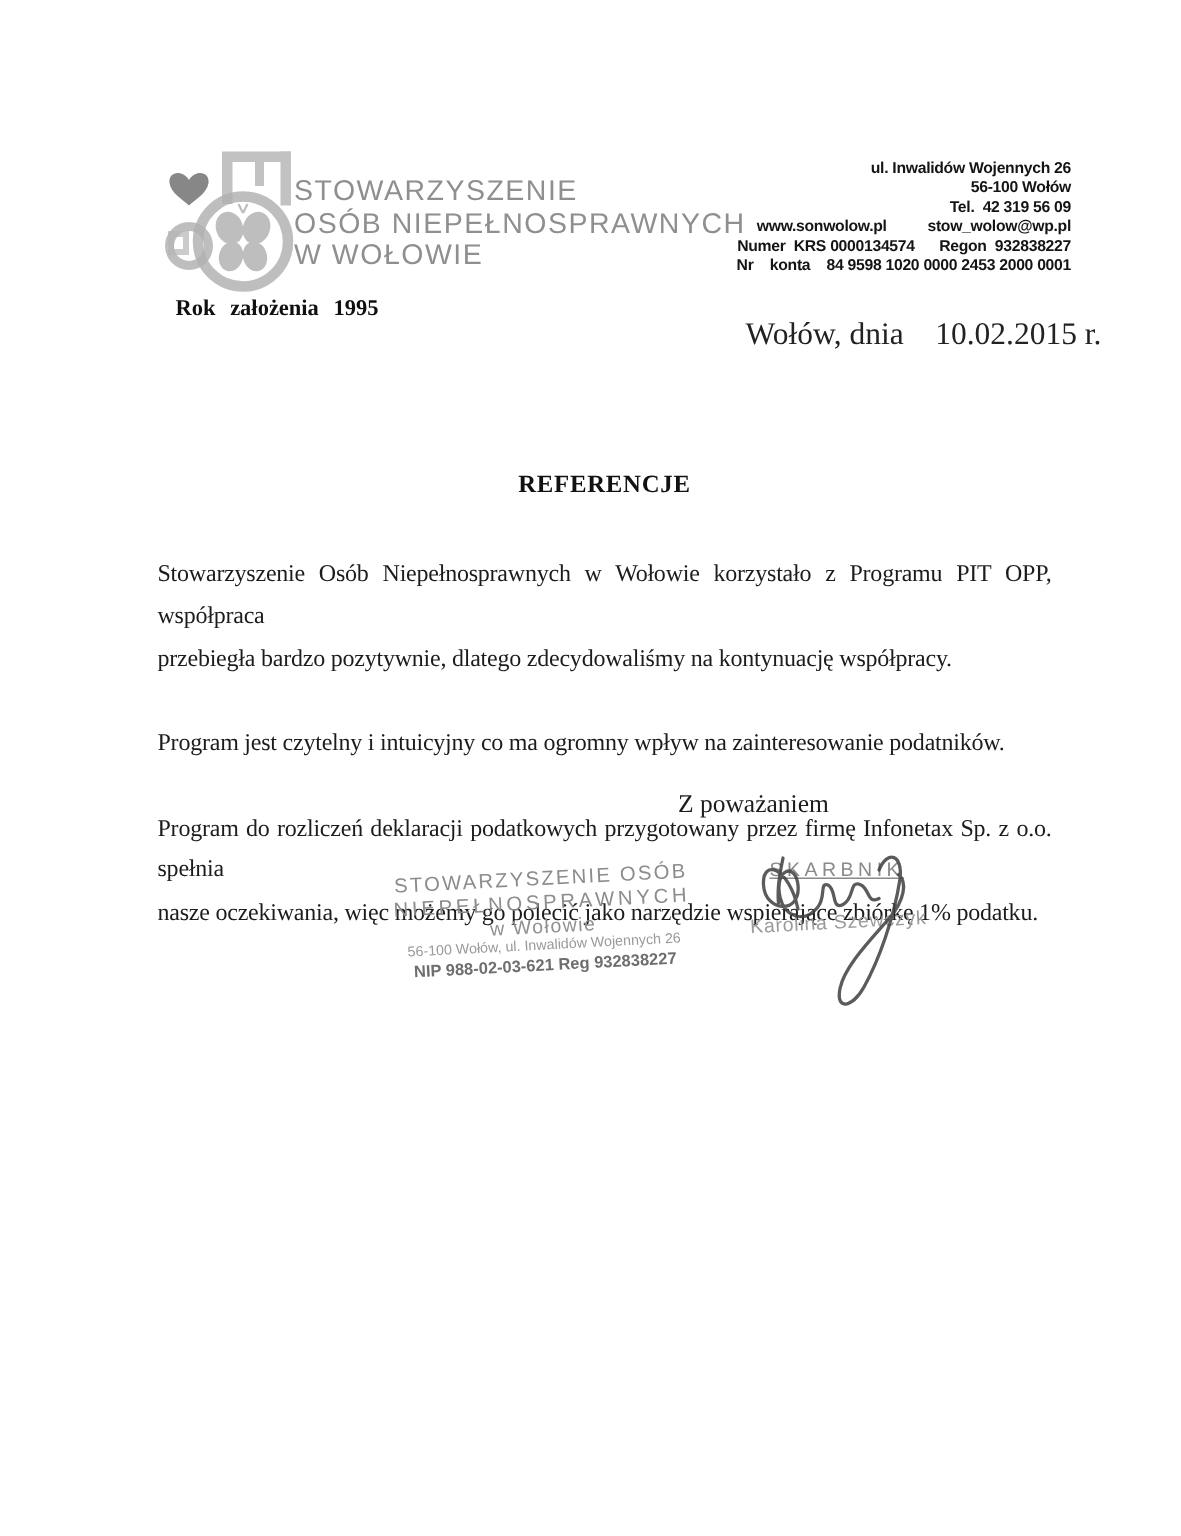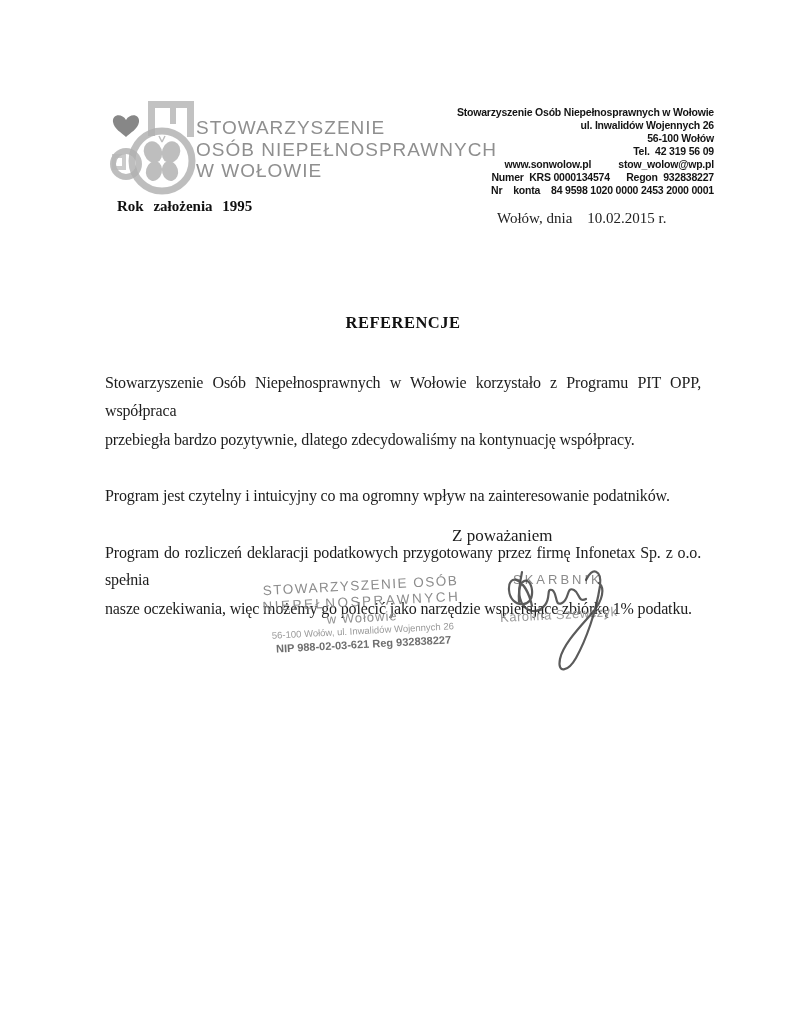--- a/index.html
+++ b/index.html
@@ -24,21 +24,21 @@
   .letterhead{
     position:absolute;left:384px;top:106px;width:330px;
     font-family:"Liberation Sans","DejaVu Sans",sans-serif;
     font-size:10.5px;font-weight:700;letter-spacing:-0.2px;
     line-height:13px;color:#141414;text-align:right;
   }
   .letterhead div{white-space:pre;}
   
   .dateline{
     position:absolute;left:497px;top:210px;
-    font-size:15px;color:#222222;white-space:pre;
+    font-size:21px;color:#222222;white-space:pre;
   }
   
   .doc-title{
     position:absolute;left:105px;top:313px;width:596px;
     text-align:center;font-size:16.5px;font-weight:700;letter-spacing:0.5px;color:#111111;
   }
   .body-text{position:absolute;left:105px;top:340px;width:596px;}
   .body-line{
     height:27.5px;line-height:27.5px;font-size:16px;letter-spacing:-0.15px;
     color:#1c1c1c;white-space:nowrap;text-align:left;margin-top:29px;
@@ -55,21 +55,21 @@
     text-align:center;color:#8c8c8c;
   }
   .stamp-org .s1{font-size:13.5px;letter-spacing:1.5px;line-height:16px;}
   .stamp-org .s2{font-size:13.5px;letter-spacing:2.5px;line-height:16px;}
   .stamp-org .s3{font-size:13px;letter-spacing:1px;line-height:15px;color:#909090;}
   .stamp-org .s4{font-size:9.5px;line-height:12px;color:#9a9a9a;white-space:nowrap;}
   .stamp-org .s5{font-size:11px;line-height:14px;font-weight:700;color:#6e6e6e;white-space:nowrap;}
   .stamp-role{
     position:absolute;left:513px;top:572px;
     font-family:"Liberation Sans","DejaVu Sans",sans-serif;
-    font-size:13px;letter-spacing:3px;color:#8a8a8a;
+    font-size:13px;letter-spacing:3px;color:#8a8a8a;text-decoration:underline;
   }
   .stamp-name{
     position:absolute;left:500px;top:607px;
     font-family:"Liberation Sans","DejaVu Sans",sans-serif;
     font-size:13px;letter-spacing:0.5px;color:#9b9b9b;transform:rotate(-3deg);
   }
   .sig-svg{position:absolute;left:488px;top:558px;width:150px;height:125px;}
 </style>
 </head>
 <body>
@@ -105,21 +105,20 @@
 
   <div class="wordmark">
     <div>STOWARZYSZENIE</div>
     <div>OSÓB NIEPEŁNOSPRAWNYCH</div>
     <div>W WOŁOWIE</div>
   </div>
 
   <div class="founding">Rok założenia 1995</div>
 
   <div class="letterhead">
-    <div>Stowarzyszenie Osób Niepełnosprawnych w Wołowie</div>
     <div>ul. Inwalidów Wojennych 26</div>
     <div>56-100 Wołów</div>
     <div>Tel.  42 319 56 09</div>
     <div>www.sonwolow.pl          stow_wolow@wp.pl</div>
     <div>Numer  KRS 0000134574      Regon  932838227</div>
     <div>Nr    konta    84 9598 1020 0000 2453 2000 0001</div>
   </div>
 
   <div class="dateline">Wołów, dnia    10.02.2015 r.</div>
 

